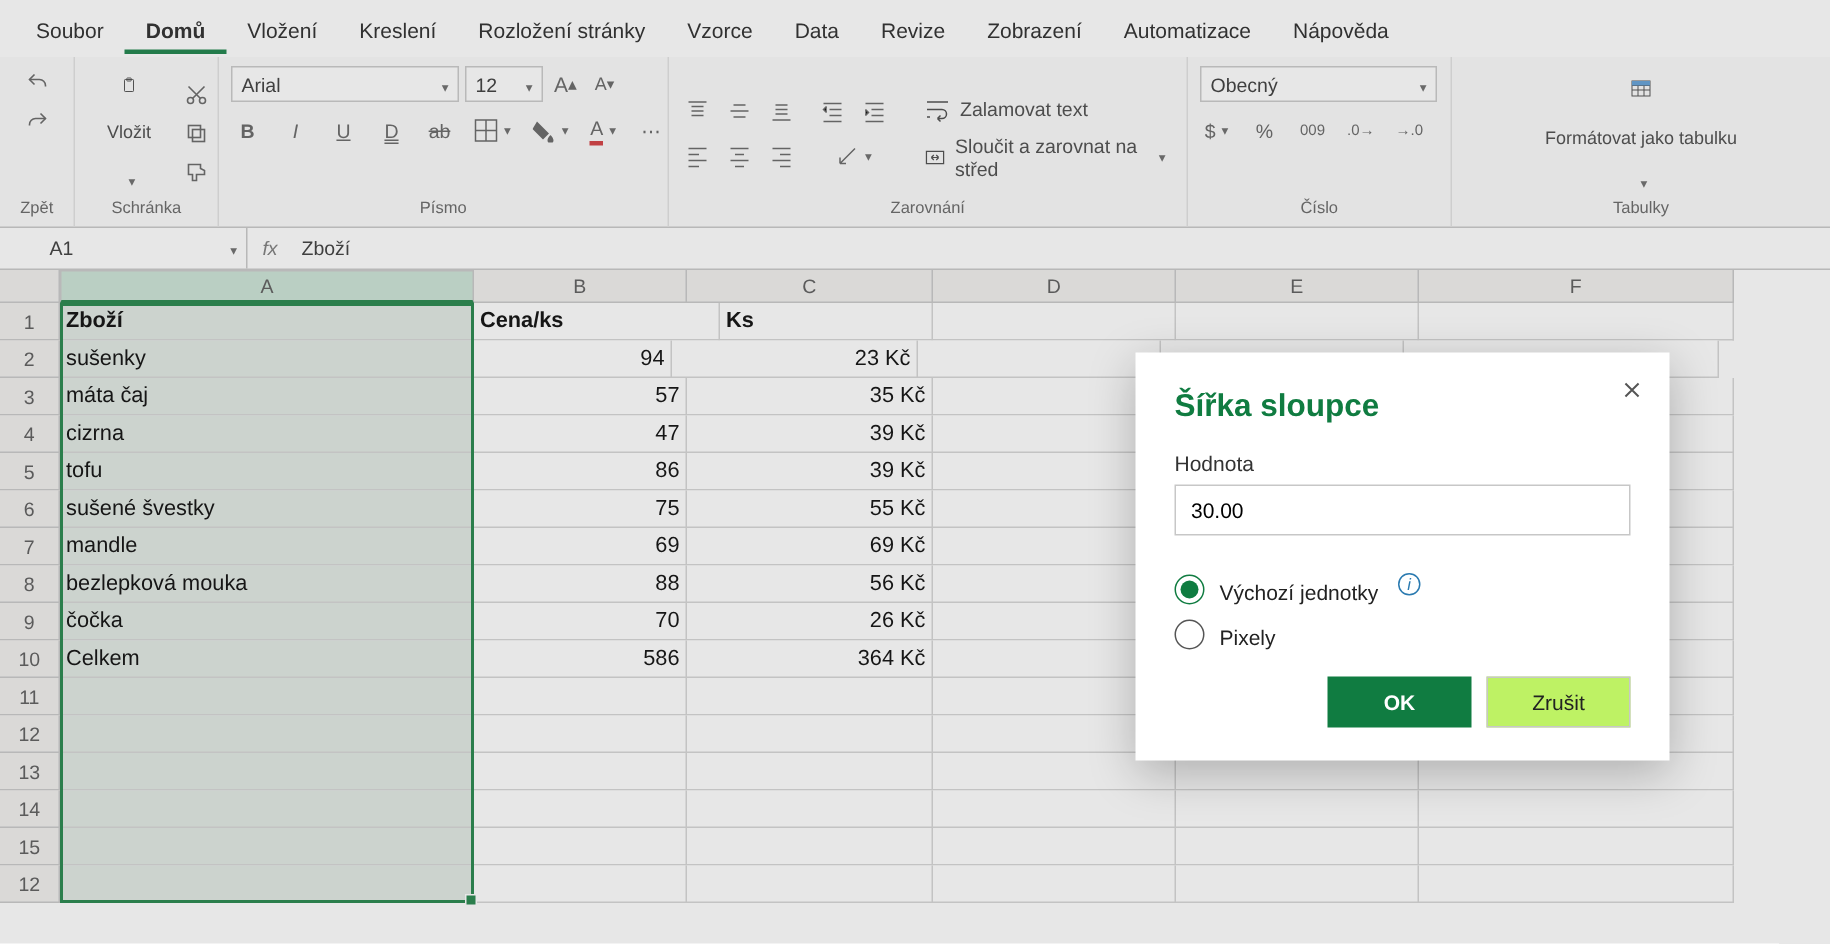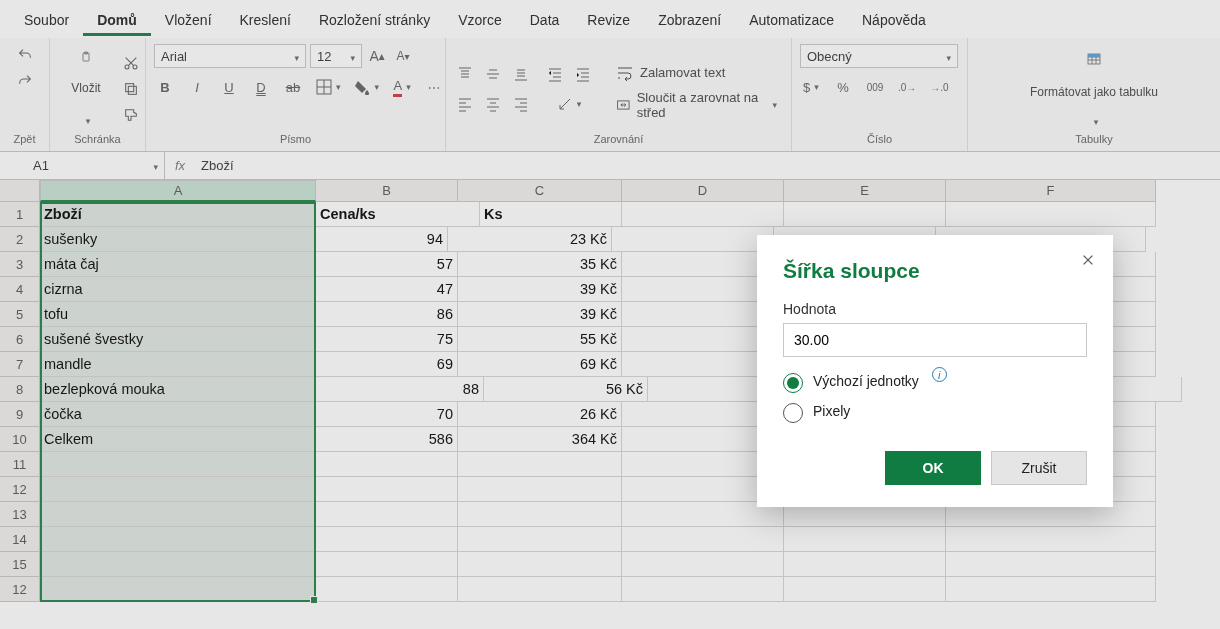--- a/index.html
+++ b/index.html
@@ -66,29 +66,29 @@
 
   .selection{position:absolute;border:2px solid var(--sel-border);pointer-events:none;}
   .selection::after{content:"";position:absolute;right:-4px;bottom:-4px;width:6px;height:6px;background:var(--sel-border);border:1px solid #fff;}
 
   
   .dialog{position:absolute;z-index:20;left:757px;top:235px;width:356px;background:#fff;box-shadow:0 8px 30px rgba(0,0,0,0.25);padding:24px 26px 22px;font-size:14px;}
   .dialog h2{margin:0 0 18px;font-size:21px;color:var(--green);font-weight:600;}
   .close{position:absolute;top:16px;right:16px;width:18px;height:18px;cursor:pointer;color:#555;display:flex;align-items:center;justify-content:center;}
   .fld-label{font-size:14px;color:#333;margin-bottom:6px;}
   .fld-input{width:100%;height:34px;border:1px solid var(--border);padding:0 10px;font-size:14px;margin-bottom:16px;}
-  .radio{display:flex;align-items:flex-start;gap:10px;height:30px;cursor:pointer;font-size:14px;color:#222;}
+  .radio{display:flex;align-items:flex-end;gap:10px;height:30px;cursor:pointer;font-size:14px;color:#222;}
   .rdot{width:20px;height:20px;border:1px solid #555;border-radius:50%;display:flex;align-items:center;justify-content:center;}
   .rdot.on{border:1px solid var(--green);}
   .rdot.on::after{content:"";width:12px;height:12px;background:var(--green);border-radius:50%;}
   .info{width:15px;height:15px;border:1px solid #2a7ab0;border-radius:50%;color:#2a7ab0;font-size:11px;font-style:italic;display:inline-flex;align-items:center;justify-content:center;margin-left:3px;position:relative;top:-6px;}
   .dialog-actions{display:flex;justify-content:flex-end;gap:10px;margin-top:18px;}
   .btn{min-width:96px;height:34px;display:flex;align-items:center;justify-content:center;font-size:14px;cursor:pointer;}
   .btn.primary{background:var(--green);color:#fff;font-weight:600;margin-left:23px;}
-  .btn.secondary{background:#e5e5e5;border:1px solid var(--border);color:#222;}
+  .btn.secondary{background:#bef264;border:1px solid var(--border);color:#222;}
 </style>
 </head>
 <body>
 
 <div class="menu" id="menu">
     <div class="menu-item">Soubor</div>
     <div class="menu-item active">Domů</div>
     <div class="menu-item">Vložení</div>
     <div class="menu-item">Kreslení</div>
     <div class="menu-item">Rozložení stránky</div>
@@ -394,21 +394,21 @@
       <div class="cellrow">
         <div class="cell selcol" style="width: 276px;">mandle</div>
         <div class="cell num" style="width: 142px;">69</div>
         <div class="cell num" style="width: 164px;">69 Kč</div>
         <div class="cell" style="width: 162px;"></div>
         <div class="cell" style="width: 162px;"></div>
         <div class="cell" style="width: 210px;"></div>
       </div>
       <div class="cellrow">
         <div class="cell selcol" style="width: 276px;">bezlepková mouka</div>
-        <div class="cell num" style="width: 168px; padding-left: 13px;">88</div>
+        <div class="cell num" style="width: 142px; padding-left: 13px;">88</div>
         <div class="cell num" style="width: 164px;">56 Kč</div>
         <div class="cell" style="width: 162px;"></div>
         <div class="cell" style="width: 162px;"></div>
         <div class="cell" style="width: 210px;"></div>
       </div>
       <div class="cellrow">
         <div class="cell selcol" style="width: 276px;">čočka</div>
         <div class="cell num" style="width: 142px;">70</div>
         <div class="cell num" style="width: 164px;">26 Kč</div>
         <div class="cell" style="width: 162px;"></div>

